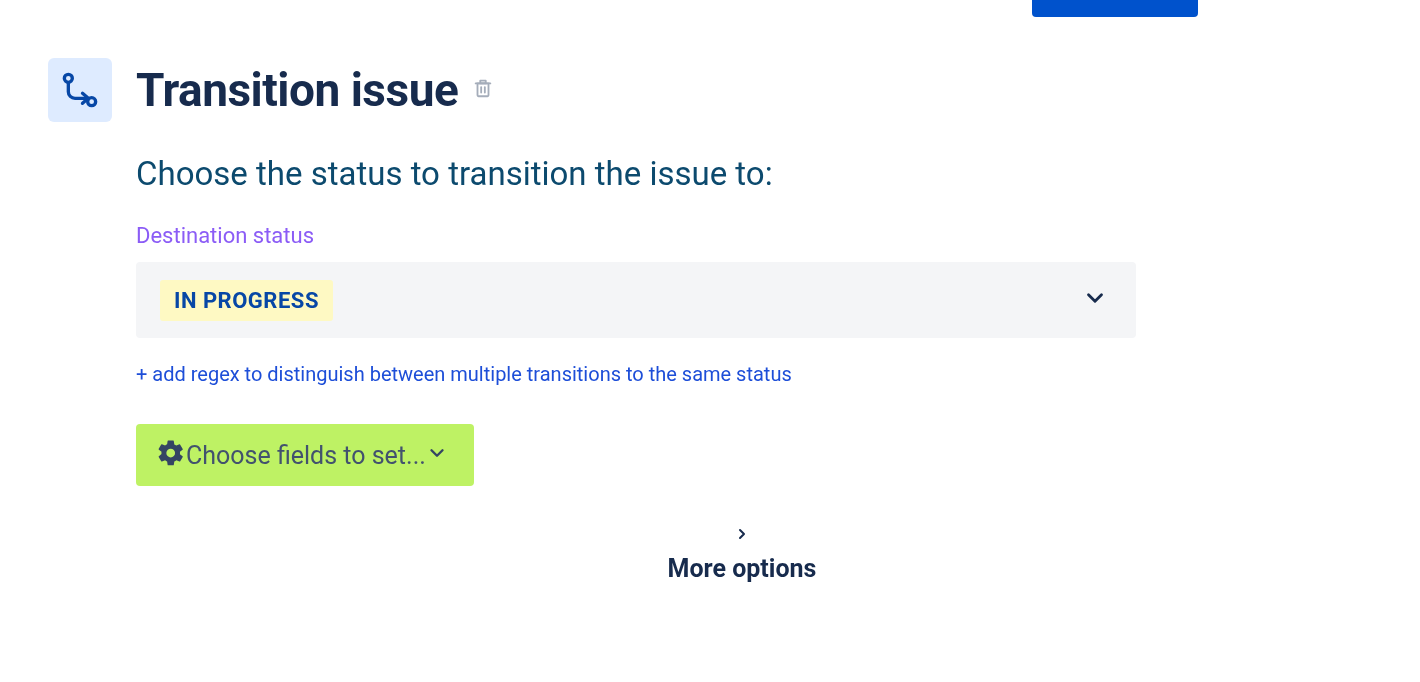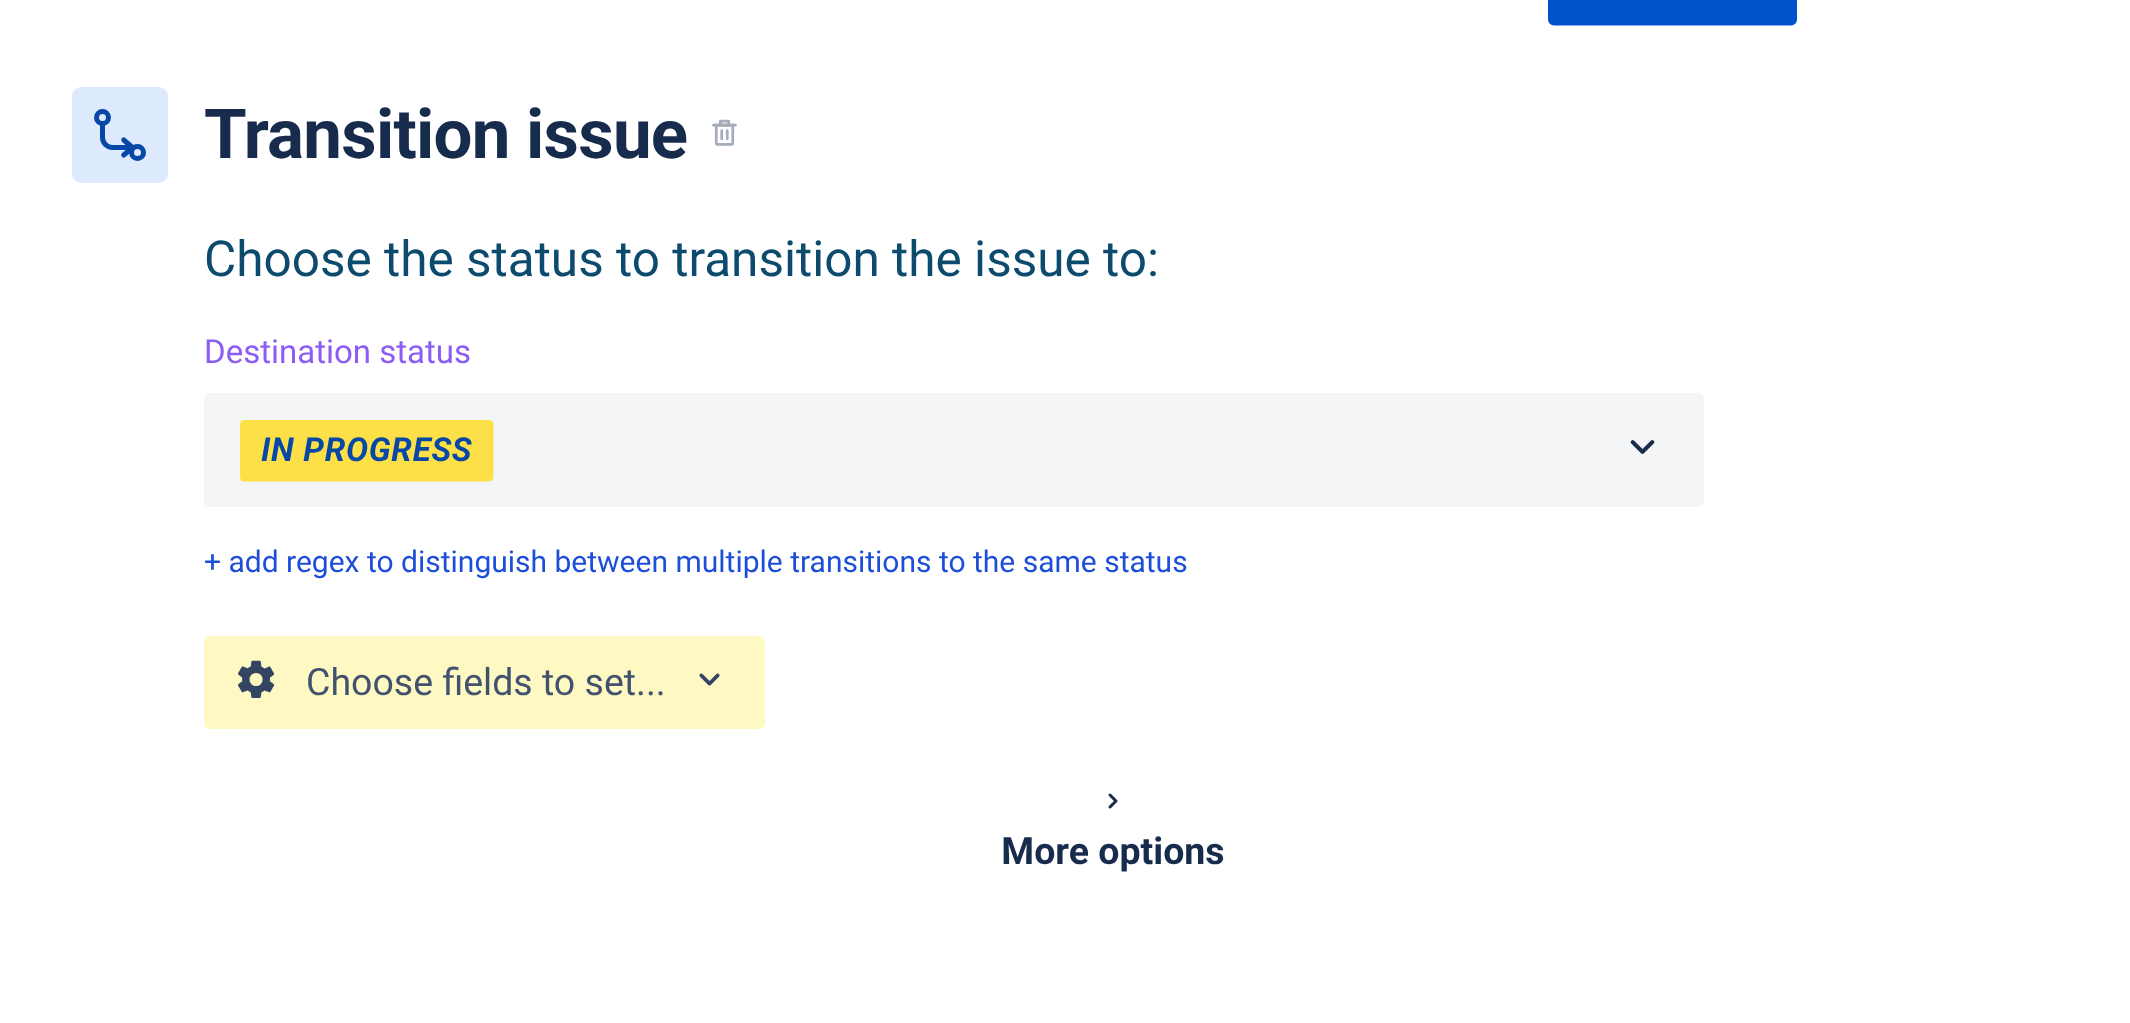--- a/index.html
+++ b/index.html
@@ -85,47 +85,45 @@
     height: 76px;
     background: #F4F5F7;
     border-radius: 4px;
     display: flex;
     align-items: center;
     justify-content: space-between;
     padding: 0 28px 0 24px;
     cursor: pointer;
   }
   .lozenge {
-    background: #fde047;
+    background: #fef9c3;
     color: #0747A6;
     font-weight: 700;
     font-size: 22px;
     letter-spacing: 0.5px;
     padding: 8px 14px;
     border-radius: 3px;
-    font-style: italic;
   }
   .helper {
     font-size: 25px;
     color: #505F79;
     margin-top: 16px;
     line-height: 1.4;
   }
   .add-regex {
     font-size: 20px;
     color: #1d4ed8;
     margin-top: 24px;
     cursor: pointer;
   }
   .fields-btn {
     margin-top: 38px;
     display: inline-flex;
     align-items: center;
-    gap: 18px;
-    background: #fef9c3;
+    background: #bef264;
     border-radius: 4px;
     padding: 14px 26px 14px 20px;
     cursor: pointer;
   }
   .fields-btn-label {
     font-size: 25px;
     color: #42526E;
   }
   .more-options {
     margin-top: 40px;

